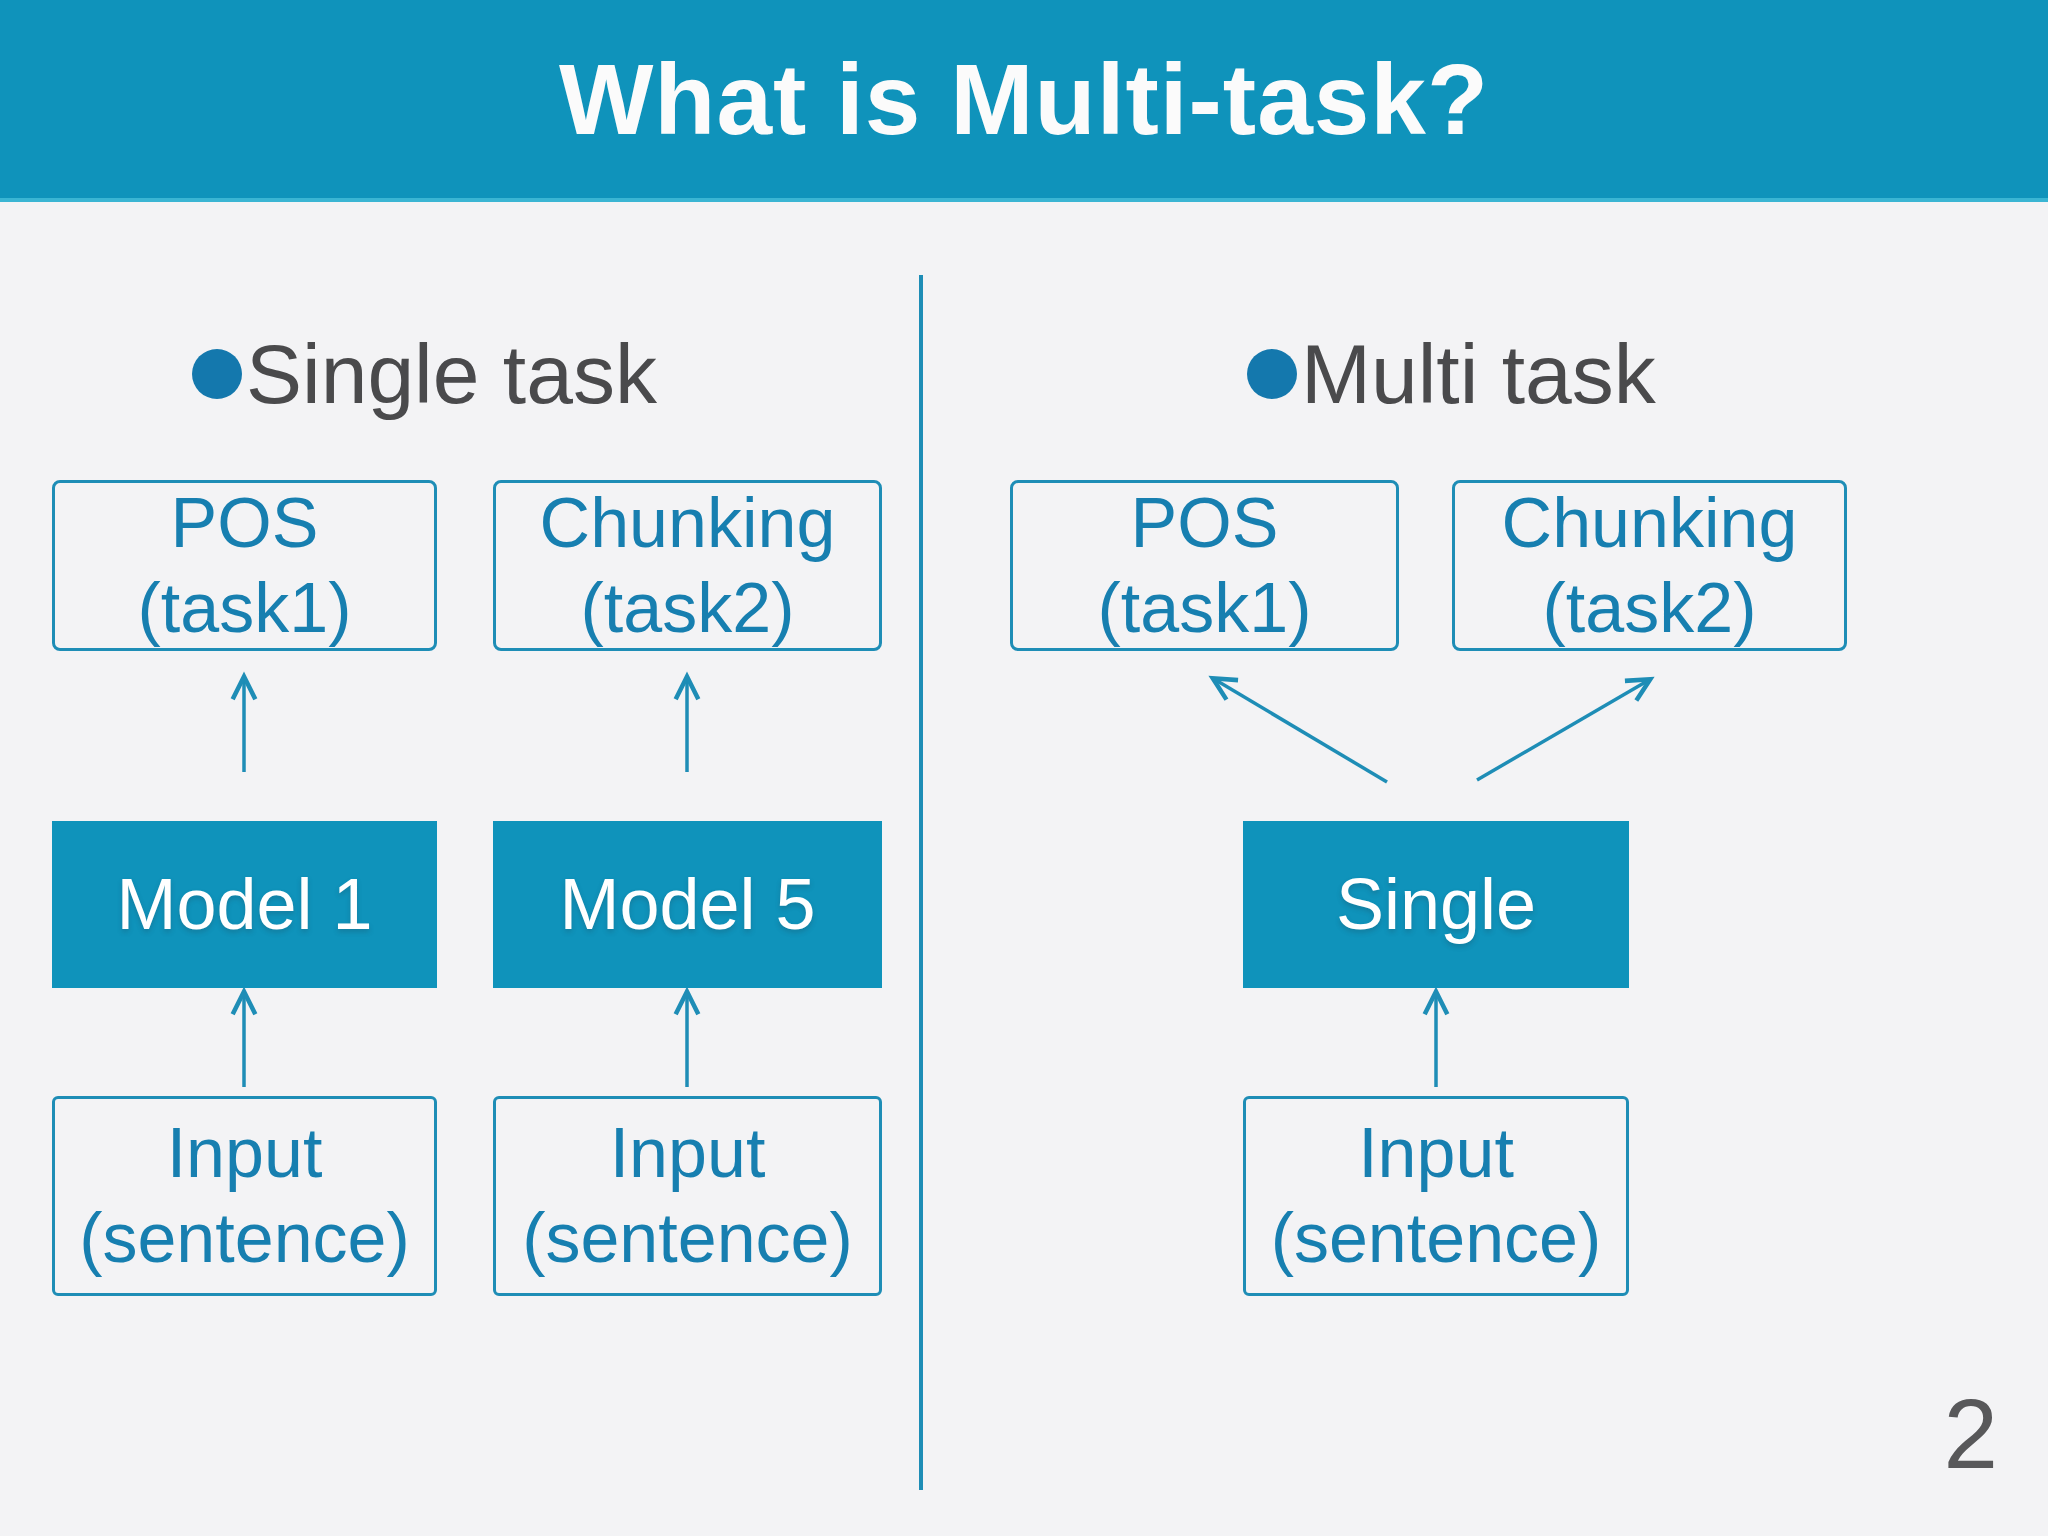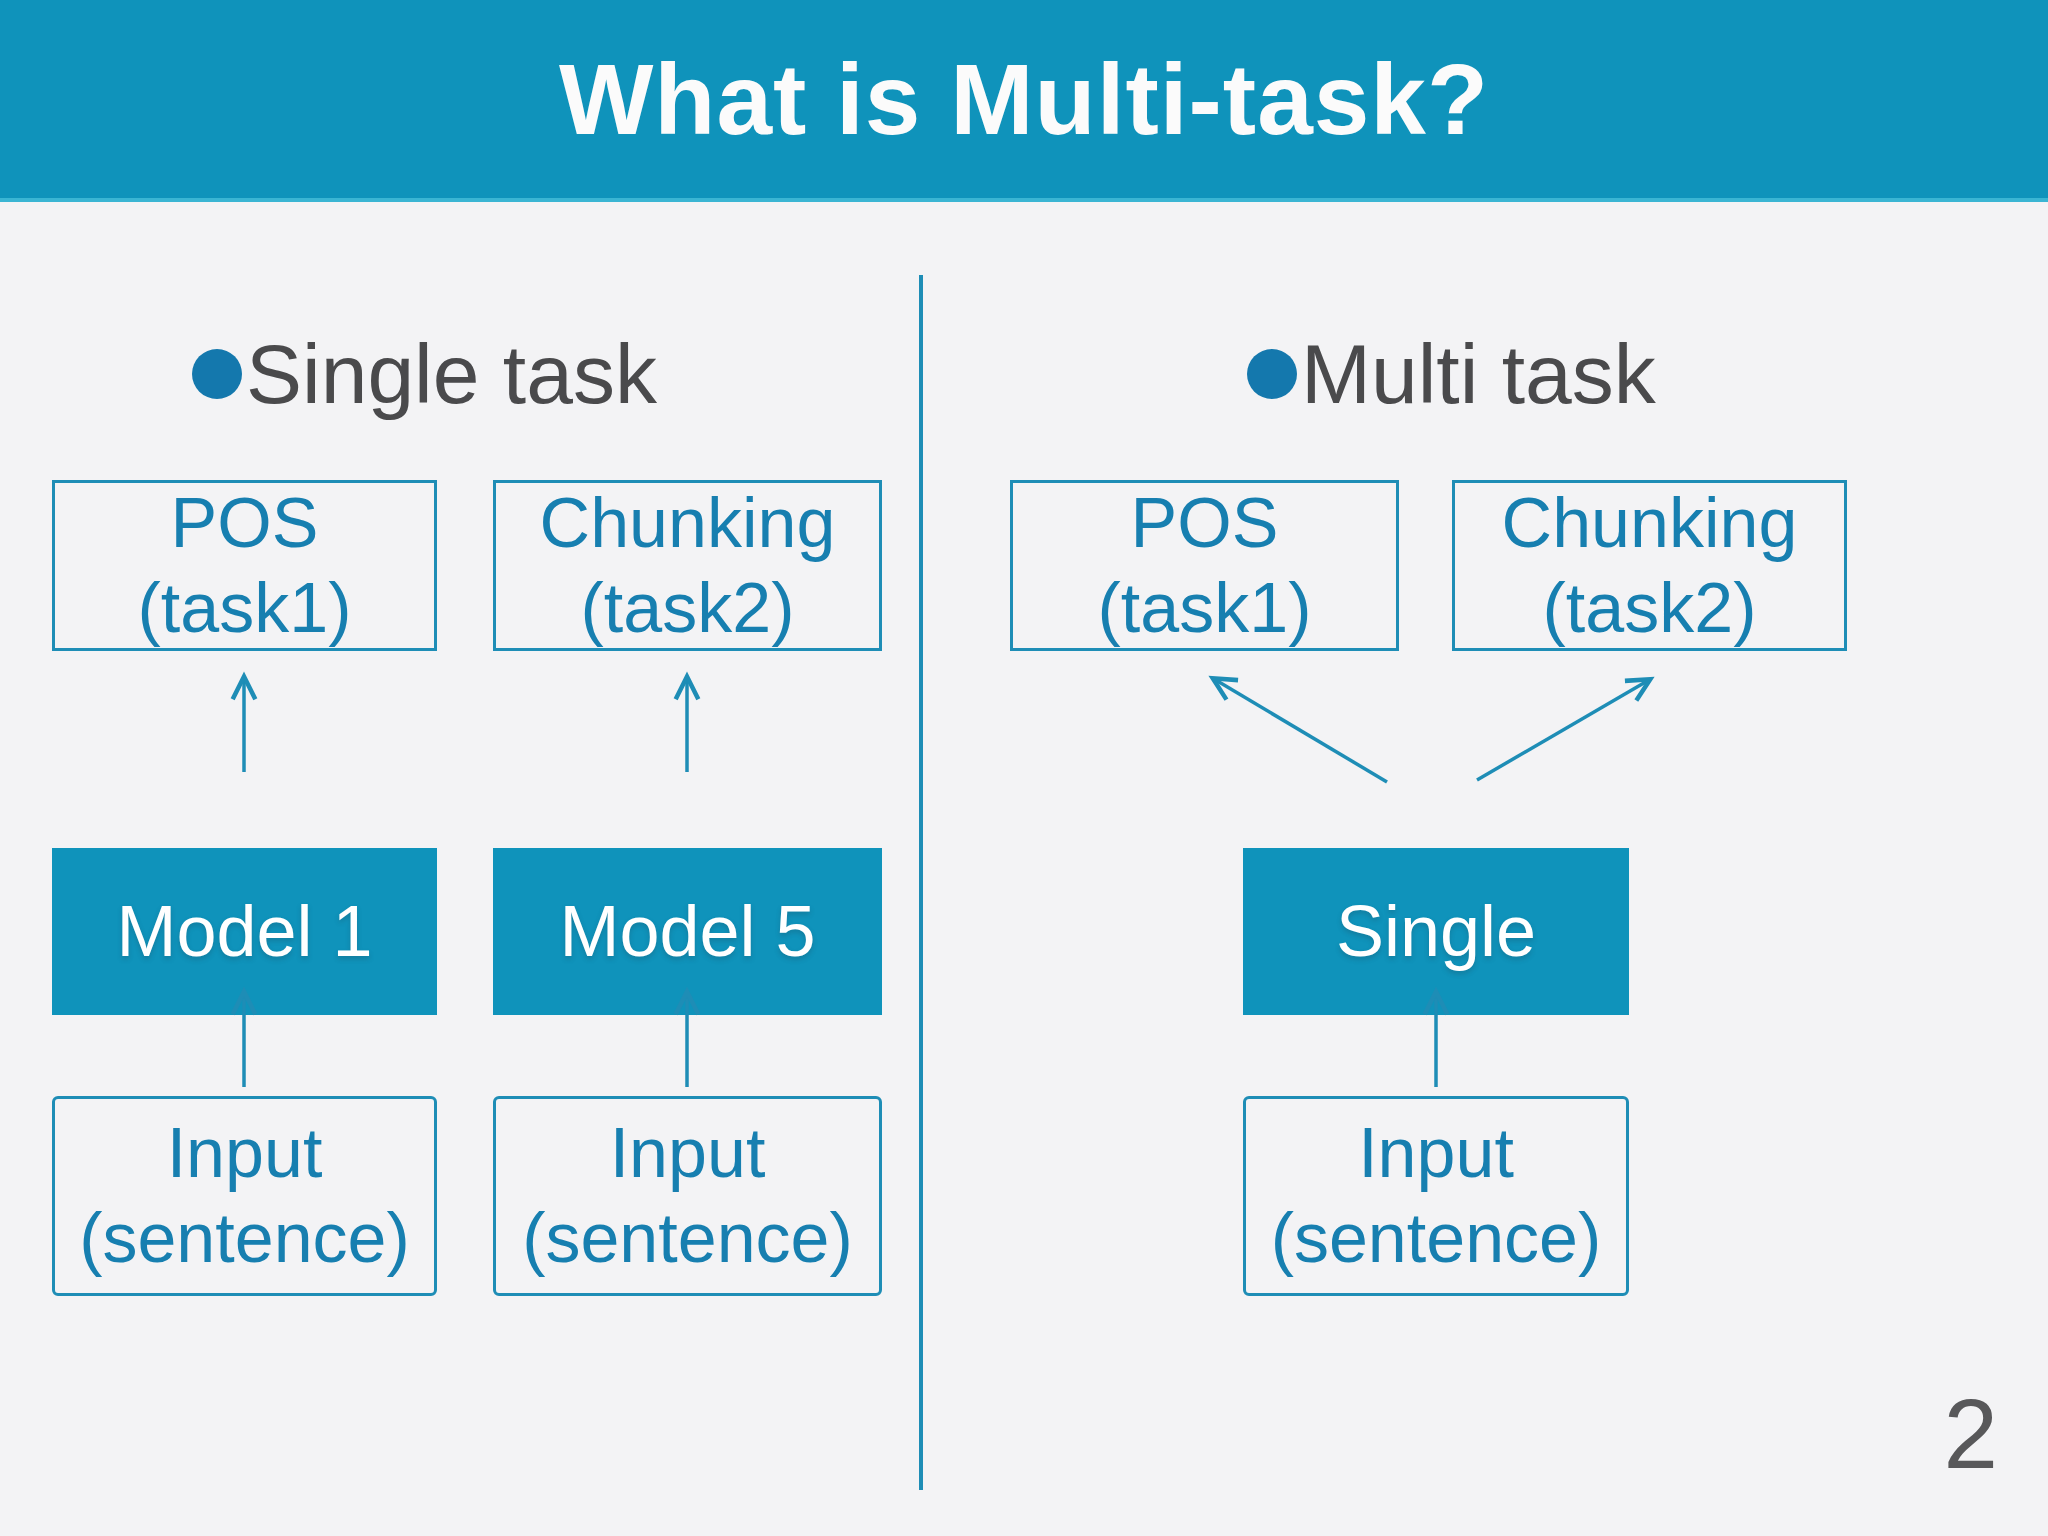--- a/index.html
+++ b/index.html
@@ -75,22 +75,22 @@
     border: 3px solid var(--border);
     background: transparent;
   }
   .box.filled {
     background: var(--accent);
     color: #ffffff;
     font-size: 72px;
     text-shadow: 0 3px 5px rgba(30, 60, 75, 0.25);
   }
   
-  .row-task  { top: 480px; height: 171px; }
-  .row-model { top: 848px; height: 167px; }
+  .row-task  { top: 480px; height: 171px; border-radius: 8px; }
+  .row-model { top: 821px; height: 167px; }
   .row-input { top: 1096px; height: 200px; border-radius: 6px; }
   
   .col-1 { left: 52px;   width: 385px; }
   .col-2 { left: 493px;  width: 389px; }
   .col-3 { left: 1010px; width: 389px; }
   .col-4 { left: 1452px; width: 395px; }
   .col-r { left: 1243px; width: 386px; }
   .divider {
     position: absolute;
     left: 919px; top: 275px;

